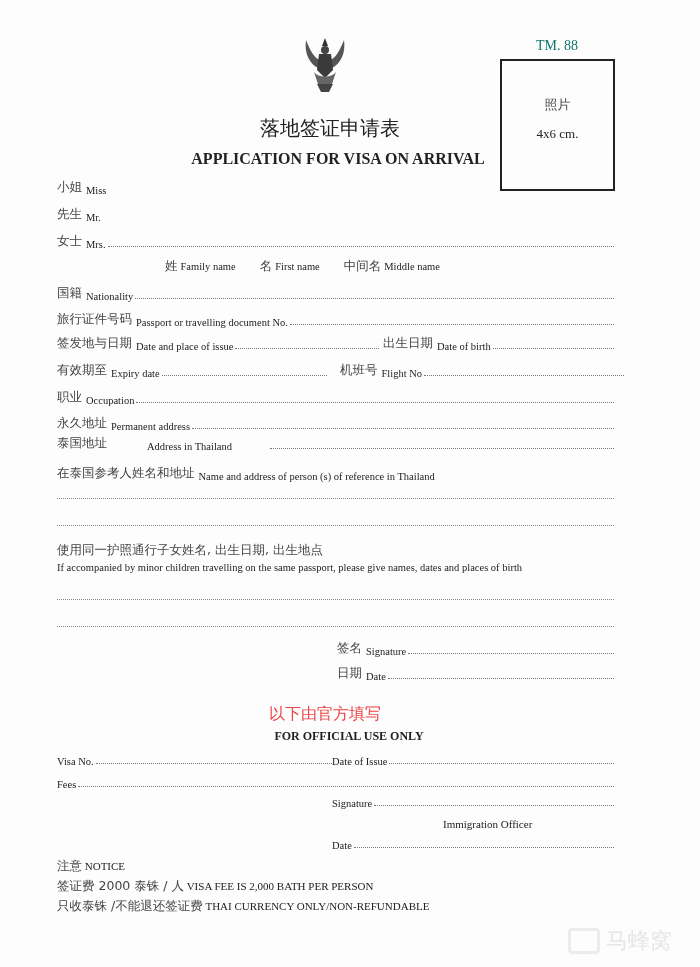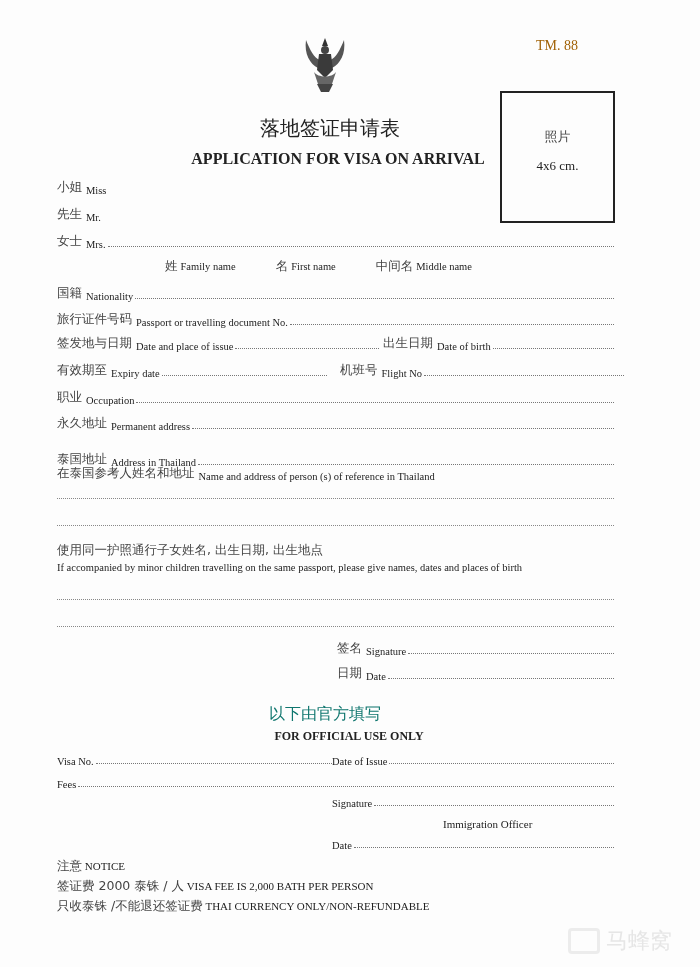--- a/index.html
+++ b/index.html
@@ -6,31 +6,31 @@
   html, body { width: 700px; height: 967px; background: #fdfdfd; overflow: hidden; }
   body { position: relative; font-family: "Liberation Serif", "DejaVu Serif", serif; color: #222; }
   .abs { position: absolute; }
   .cn { font-family: "DejaVu Sans", "Liberation Sans", sans-serif; font-weight: normal; color: #444; }
   .en { font-family: "Liberation Serif", "DejaVu Serif", serif; }
   .row { position: absolute; left: 57px; display: flex; align-items: flex-end; font-size: 10.5px; white-space: nowrap; }
   .row .cn { font-size: 12.5px; margin-right: 4px; }
   .dots { flex: 1; border-bottom: 1px dotted #777; height: 1px; margin-bottom: 3px; margin-left: 2px; }
   .dotline { position: absolute; left: 57px; width: 557px; border-bottom: 1px dotted #888; height: 1px; }
   .emblem { left: 302px; top: 34px; width: 46px; height: 62px; }
-  .tm { left: 536px; top: 38px; font-size: 14px; color: #a16207; }
-  .photo-box { left: 500px; top: 59px; width: 115px; height: 132px; border: 2.5px solid #222; display: flex; flex-direction: column; align-items: center; padding-top: 35px; margin-top: 32px; }
+  .tm { left: 536px; top: 38px; font-size: 14px; color: #0f766e; }
+  .photo-box { left: 500px; top: 59px; width: 115px; height: 132px; border: 2.5px solid #222; display: flex; flex-direction: column; align-items: center; padding-top: 35px; }
   .photo-box .cn { font-size: 13px; }
   .photo-box .size { font-size: 13px; margin-top: 12px; }
   .title-cn { left: 0; width: 700px; text-align: center; top: 115px; font-size: 20px; color: #222; padding-left: 0; }
   .title-cn span { display: inline-block; margin-left: -40px; }
   .title-en { left: 0; width: 700px; text-align: center; top: 150px; font-size: 16px; font-weight: bold; margin-left: 8px; }
   .title-en span { display: inline-block; margin-left: -40px; }
-  .name-labels { left: 165px; top: 258px; font-size: 10.5px; display: flex; gap: 40px; }
+  .name-labels { left: 165px; top: 258px; font-size: 10.5px; display: flex; gap: 24px; }
   .name-labels .cn { font-size: 12.5px; margin-right: 3px; }
-  .official-cn { left: 0; width: 700px; text-align: center; top: 704px; font-size: 16px; color: #0f766e; }
+  .official-cn { left: 0; width: 700px; text-align: center; top: 704px; font-size: 16px; color: #ef4444; }
   .official-cn span { display: inline-block; margin-left: -50px; }
   .official-en { left: 0; width: 700px; text-align: center; top: 729px; font-size: 12px; font-weight: bold; padding-left: 48px; }
   .official-en span { display: inline-block; margin-left: -50px; }
   .notice { left: 57px; font-size: 11px; white-space: nowrap; }
   .notice .cn { font-size: 12.5px; }
   .watermark { left: 568px; top: 926px; display: flex; align-items: center; gap: 6px; color: #e8e8e8; font-size: 22px; }
   .watermark .wm-icon { width: 32px; height: 26px; border: 3px solid #ececec; border-radius: 4px; }
 </style>
 </head>
 <body>
@@ -116,21 +116,21 @@
   <span class="en">Occupation</span>
   <span class="dots"></span>
 </div>
 
 <div class="row" style="top:415px; width:557px;">
   <span class="cn">永久地址</span>
   <span class="en">Permanent address</span>
   <span class="dots"></span>
 </div>
 
-<div class="row" style="top:451px; width:557px;">
+<div class="row" style="top:435px; width:557px;gap:36px;">
   <span class="cn">泰国地址</span>
   <span class="en">Address in Thailand</span>
   <span class="dots"></span>
 </div>
 
 <div class="row" style="top:465px;text-align:right;">
   <span class="cn">在泰国参考人姓名和地址</span>
   <span class="en">Name and address of person (s) of reference in Thailand</span>
 </div>
 <div class="dotline" style="top:498px;"></div>

